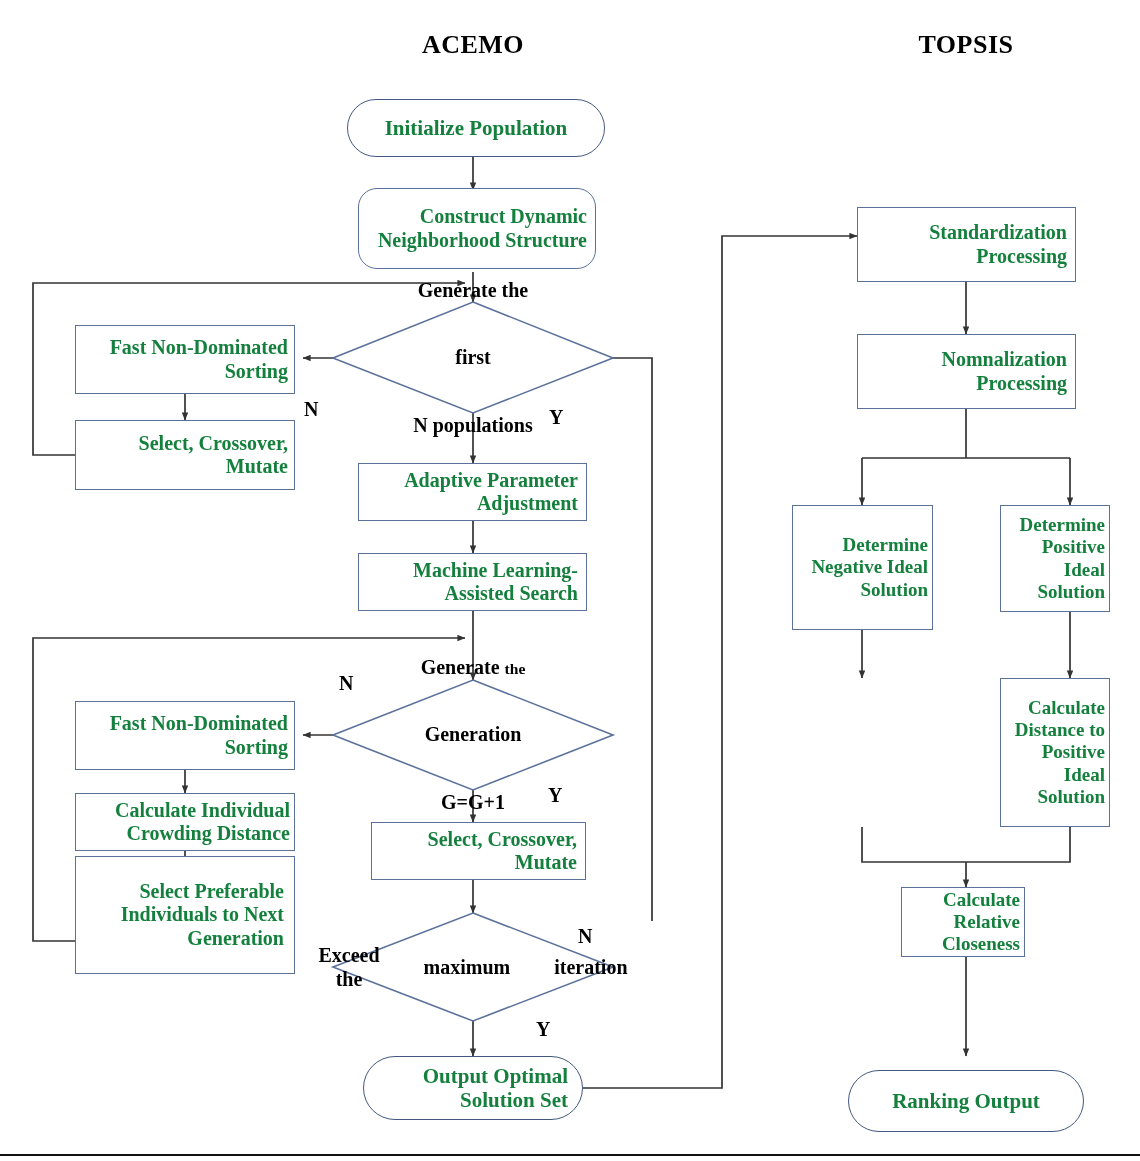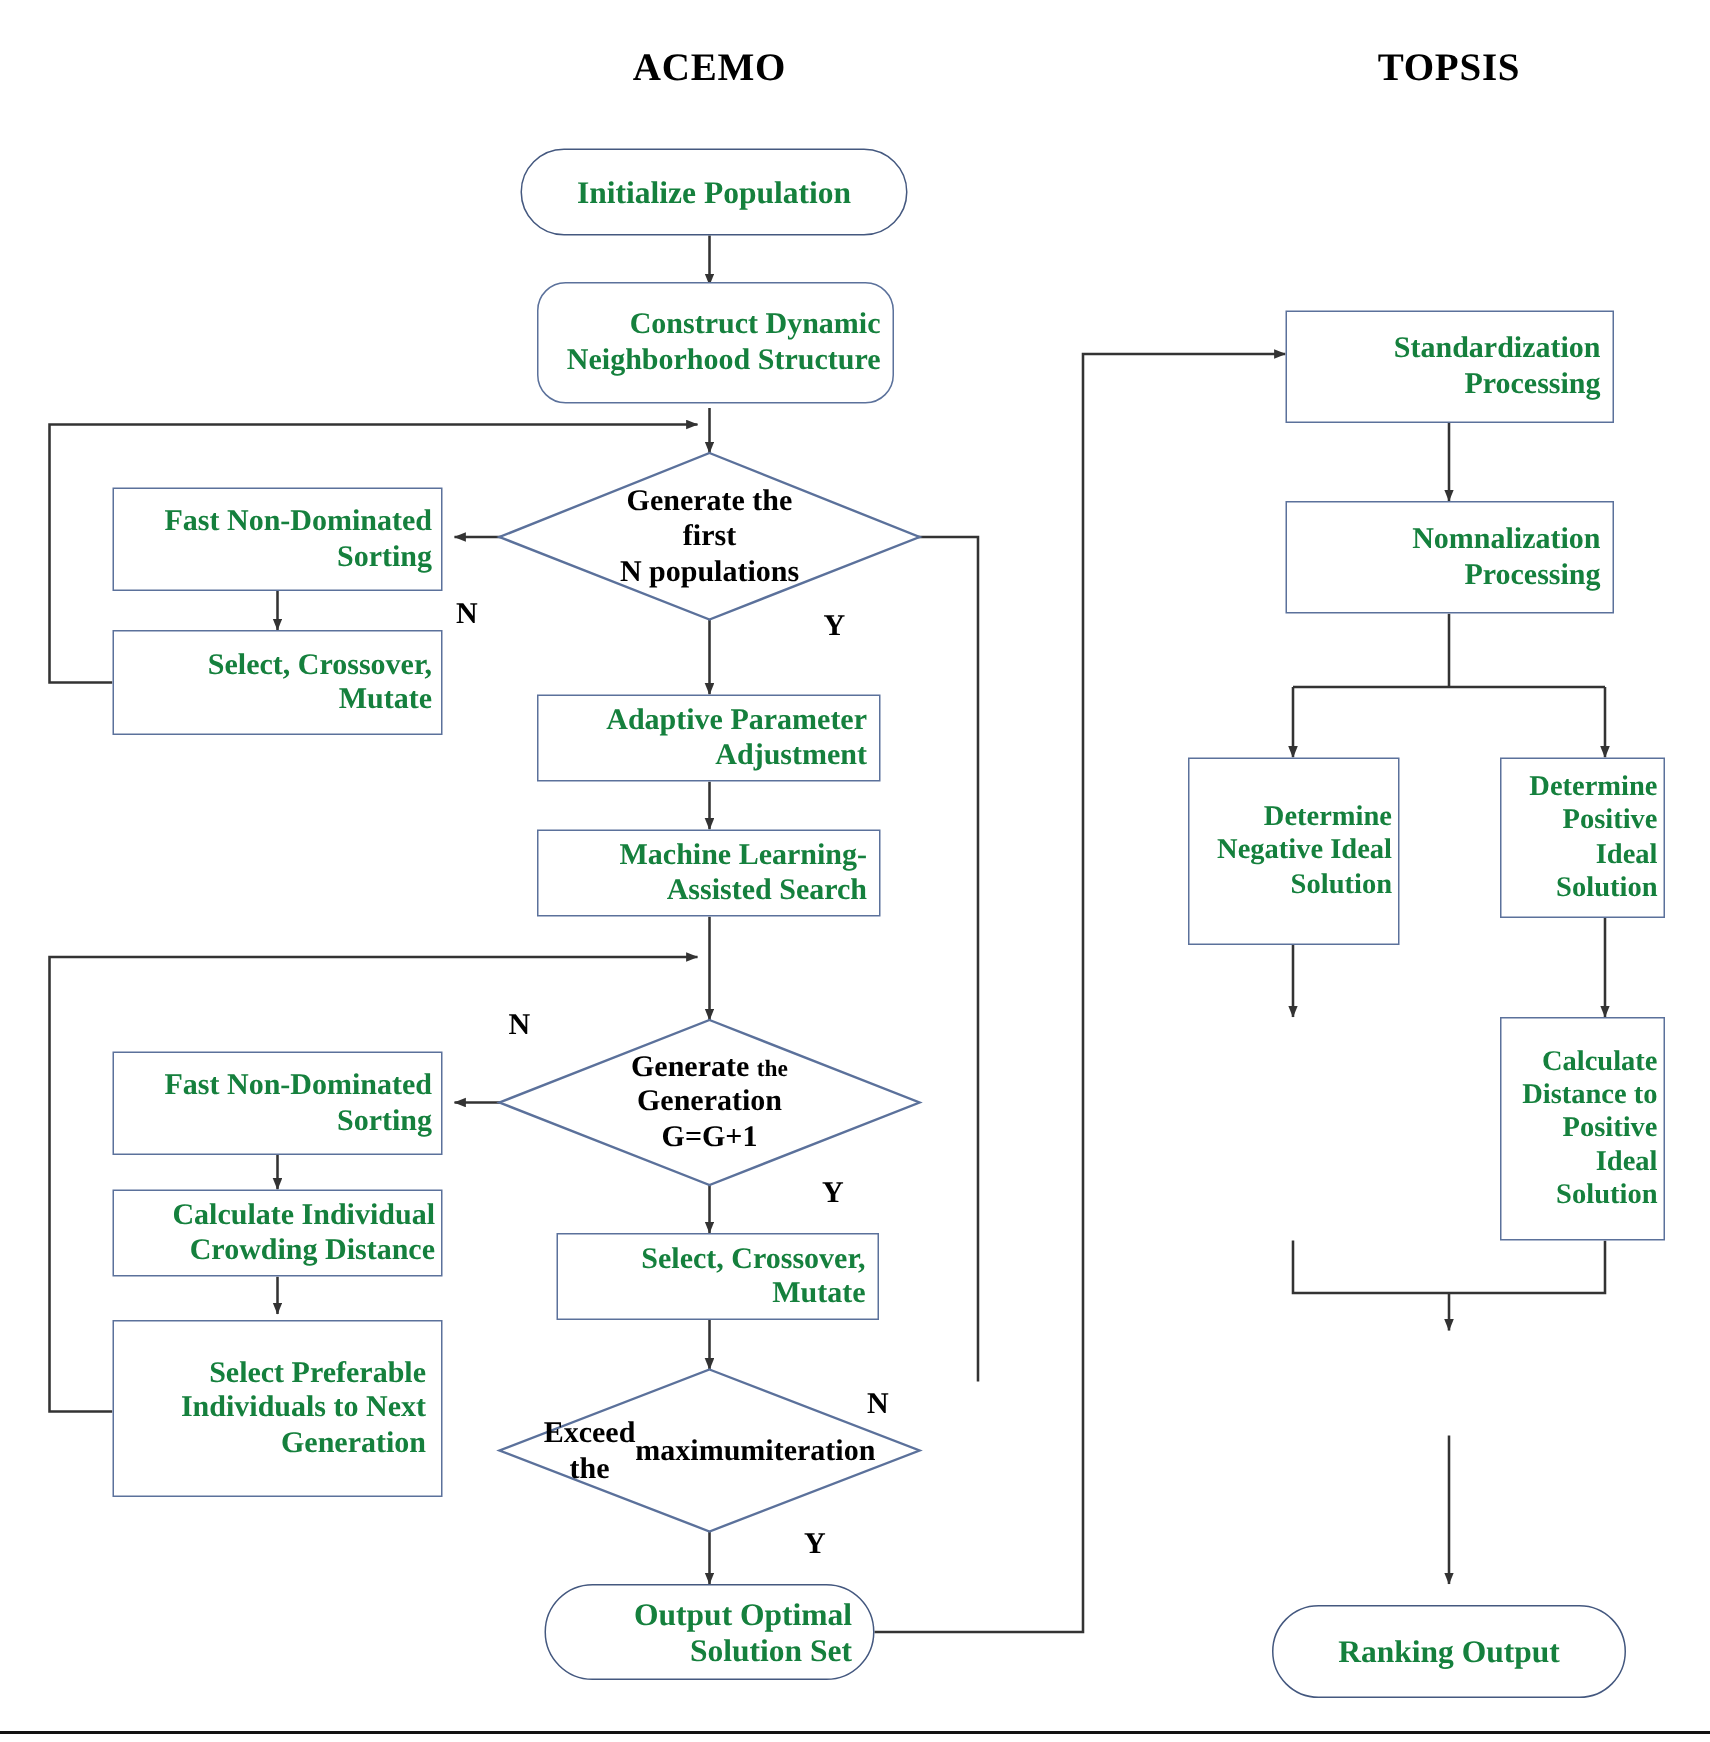--- a/index.html
+++ b/index.html
@@ -14,21 +14,21 @@
     position:absolute;box-sizing:border-box;display:flex;align-items:center;
     justify-content:center;text-align:right;background:#ffffff;
     font-family:"Liberation Serif",serif;font-weight:bold;color:#15803d;
     line-height:1.16;
   }
   .rect{border:1.6px solid #5b719b;}
   .term{border:1.6px solid #44587f;border-radius:999px;}
   .diamondlabel{
     position:absolute;display:flex;align-items:center;justify-content:center;
     text-align:center;font-family:"Liberation Serif",serif;font-weight:bold;color:#000;
-    line-height:1.18;pointer-events:none;background:transparent;
+    line-height:1.18;pointer-events:none;background:transparent;gap:44px;
   }
   .branch{
     position:absolute;font-family:"Liberation Serif",serif;font-weight:bold;
     font-size:20px;color:#000;
   }
   .small{font-weight:bold;font-size:.78em;}
   .f19{font-size:19px;}
   .f20{font-size:20px;}
   .f21{font-size:21px;}
   .bottomrule{position:absolute;left:0;top:1154px;width:1140px;height:2px;background:#111;}
@@ -117,21 +117,21 @@
     <span>G=G+1</span>
   </div>
 
   <div class="branch" style="left:339px;top:672px;">N</div>
   <div class="branch" style="left:548px;top:784px;">Y</div>
 
   <div class="node rect f20" style="left:75px;top:701px;width:220px;height:69px;padding:0 6px;">Fast Non-Dominated Sorting</div>
 
   <div class="node rect f20" style="left:75px;top:793px;width:220px;height:58px;padding:0 4px;">Calculate Individual Crowding Distance</div>
 
-  <div class="node rect f20" style="left:75px;top:880px;width:220px;height:118px;padding:0 10px;">Select Preferable Individuals to Next Generation</div>
+  <div class="node rect f20" style="left:75px;top:856px;width:220px;height:118px;padding:0 10px;">Select Preferable Individuals to Next Generation</div>
 
   <div class="node rect f20" style="left:371px;top:822px;width:215px;height:58px;padding:0 8px;">Select, Crossover, Mutate</div>
 
   <div class="diamondlabel f20" style="left:393px;top:925px;width:160px;height:86px;">
     <span>Exceed the</span>
     <span>maximum</span>
     <span>iteration</span>
   </div>
 
   <div class="branch" style="left:578px;top:925px;">N</div>
@@ -143,17 +143,18 @@
 
   <div class="node rect f20" style="left:857px;top:334px;width:219px;height:75px;padding:0 8px;">Nomnalization Processing</div>
 
   <div class="node rect f19" style="left:792px;top:505px;width:141px;height:125px;padding:0 4px;font-family:Liberation Serif, serif;">Determine Negative Ideal Solution</div>
 
   <div class="node rect f19" style="left:1000px;top:505px;width:110px;height:107px;padding:0 4px;">Determine Positive Ideal Solution</div>
 
 
   <div class="node rect f19" style="left:1000px;top:678px;width:110px;height:149px;padding:0 4px;">Calculate Distance to Positive Ideal Solution</div>
 
+  <div class="node rect f19" style="left:901px;top:887px;width:124px;height:70px;padding:0 4px;">Calculate Relative Closeness</div>
 
   <div class="node term f21" style="left:848px;top:1056px;width:236px;height:62px;margin-top:14px;">Ranking Output</div>
 
   <div class="bottomrule"></div>
 </div>
 
 </body></html>

